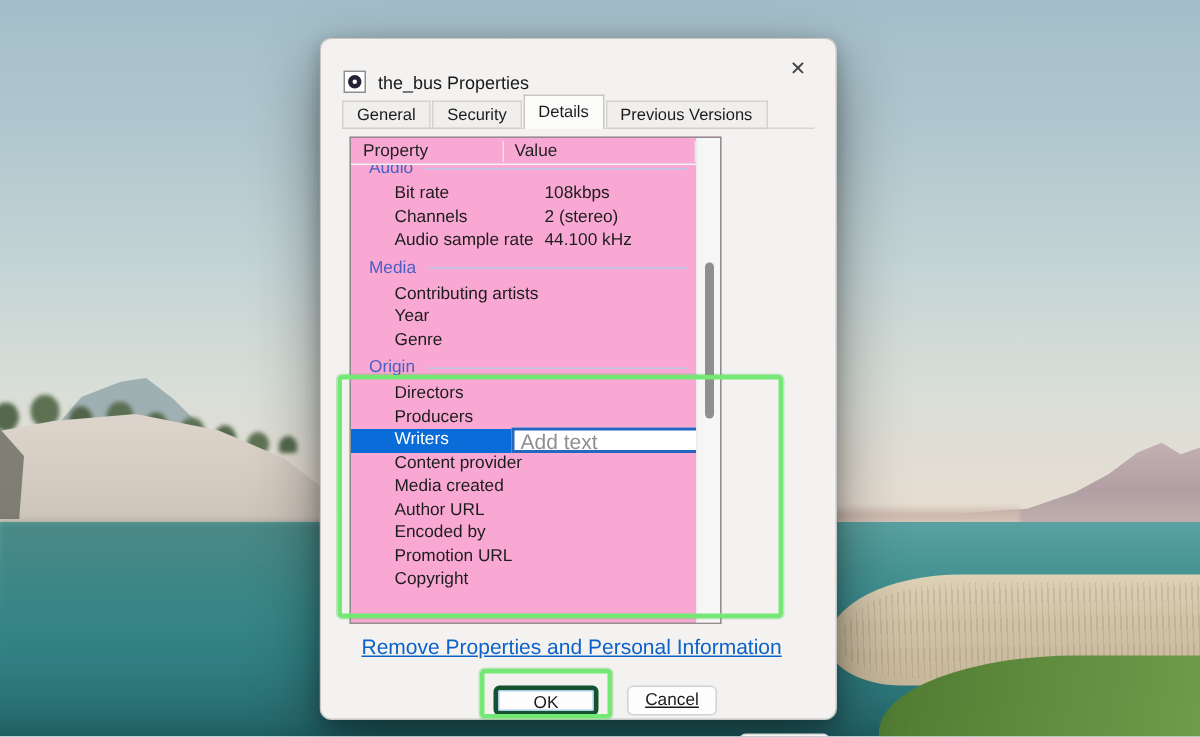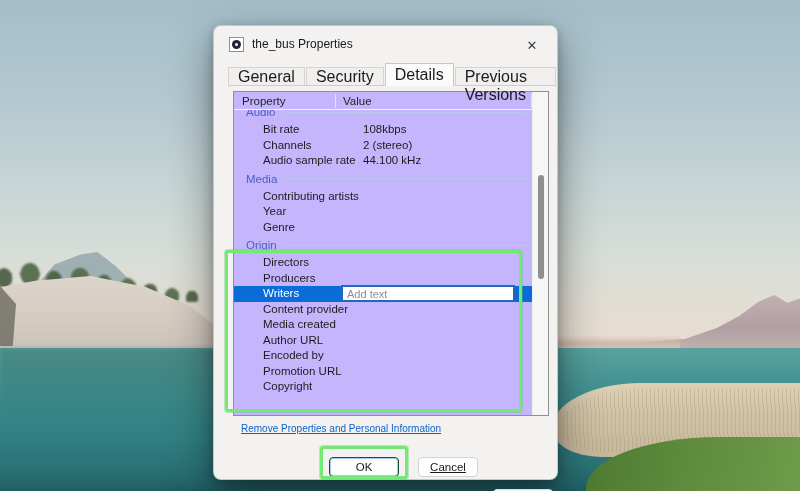--- a/index.html
+++ b/index.html
@@ -44,64 +44,64 @@
     border-radius:58% 0 0 32% / 100% 0 0 62%; }
   .greengrass { position:absolute; right:0; top:437px; width:214px; height:54px; z-index:8;
     background:linear-gradient(100deg,#4f7a32 0%,#5d8a3c 45%,#6f9c4a 100%);
     border-radius:62% 0 0 0 / 95% 0 0 0; }
 
   
   .dialog { position:absolute; left:213px; top:25px; width:345px; height:455px; z-index:10;
     background:#f3f2f1; border:1px solid rgba(0,0,0,.18); border-radius:8px;
     box-shadow:0 18px 45px rgba(0,0,0,.42), 0 4px 12px rgba(0,0,0,.25);
     font-size:11.5px; color:#1b1b1b; }
-  .titlebar { position:absolute; left:0; top:0; right:0; height:36px; display:flex; align-items:center; padding-left:15px; }
+  .titlebar { position:absolute; left:0; top:0; right:0; height:36px; display:flex; align-items:flex-end; padding-left:15px; }
   .app-icon { width:15px; height:15px; background:#fff; border:1px solid #8f8f8f; position:relative; flex:0 0 auto; }
   .app-icon::before { content:""; position:absolute; left:2px; top:2px; width:9px; height:9px; border-radius:50%; background:#232338; }
   .app-icon::after { content:""; position:absolute; left:5px; top:5px; width:3px; height:3px; border-radius:50%; background:#fff; }
   .title-text { margin-left:8px; font-size:12px; color:#191919; }
   .close-btn { position:absolute; right:13px; top:8px; width:24px; height:22px; display:flex; align-items:center; justify-content:center;
     font-size:13px; color:#404040; cursor:default; }
 
   .tabs { position:absolute; left:14px; top:37px; height:23px; display:flex; align-items:flex-end; z-index:2; }
-  .tab { height:19px; line-height:18px; padding:0 9px; font-size:16px; color:#1b1b1b;
+  .tab { height:19px; line-height:18px; padding:0 9px; font-size:11px; color:#1b1b1b;
     background:#f0efee; border:1px solid #d6d4d2; border-bottom:1px solid #cfcdcb; margin-right:1px; }
   .tab.active { height:23px; line-height:22px; background:#fbfbfa; border-color:#c9c7c5; border-bottom:none; position:relative; z-index:3; }
   .tab-baseline { position:absolute; left:14px; right:14px; top:59px; height:1px; background:#d8d6d4; }
 
-  .listbox { position:absolute; left:19px; top:65px; width:316px; height:325px; background:#c4b5fd; border:1px solid #8f8f8f; }
+  .listbox { position:absolute; left:19px; top:65px; width:248px; height:325px; background:#f9a8d4; border:1px solid #8f8f8f; }
   .list-header { position:relative; height:18px; display:flex; align-items:center; border-bottom:1px solid #f2f2f2; }
   .col-prop { width:102px; padding-left:8px; color:#232323; border-right:1px solid #e4e4ec; height:14px; line-height:14px; }
   .col-val { flex:1; padding-left:7px; color:#232323; border-right:1px solid #e4e4ec; height:14px; line-height:14px; margin-right:16px; }
   .list-body { position:absolute; left:0; top:18px; right:16px; bottom:0; overflow:hidden; }
   .lrow { position:relative; height:15.5px; line-height:15.5px; display:flex;padding-left:21px; }
   .lrow .p { width:101px; padding-left:8px; color:#1c1c1c; white-space:nowrap; }
   .lrow .v { flex:1; padding-left:7px; color:#1c1c1c; white-space:nowrap; }
   .lrow.sel { background:#0a6cd8; }
   .lrow.sel .p { color:#fff; }
   .sectionrow { height:20px; display:flex; align-items:center; padding-left:12px; padding-right:6px; color:#4a5fc4; }
   .sectionrow.first { margin-top:-8px; }
   .sectionrow .line { flex:1; height:1px; background:#bcc8e8; margin-left:8px; }
   .edit-input { position:absolute; left:107px; top:-1px; width:174px; height:17px; border:2px solid #2566c0; background:#fff;
-    font-family:"Liberation Sans", sans-serif; font-size:11px; padding:0 4px; color:#1c1c1c; outline:none; }
+    font-family:"Liberation Sans", sans-serif; font-size:14px; padding:0 4px; color:#1c1c1c; outline:none; }
   .edit-input::placeholder { color:#8f8f8f; }
 
   .scroll-track { position:absolute; right:0; top:0; bottom:0; width:16px; background:#f6f6f6; border-left:1px solid #ececec; }
   .scroll-thumb { position:absolute; left:5px; top:83px; width:6px; height:104px; background:#8f8f8f; border-radius:3px; }
 
   .hl-box { position:absolute; border:3px solid #74e874; border-radius:3px; z-index:12; pointer-events:none;
     box-shadow:0 0 0 1px rgba(90,200,90,.35); }
   .hl-rows { left:11px; top:224px; width:297px; height:162px; }
   .hl-ok { left:106px; top:420px; width:88px; height:33px; }
 
-  .remove-link { position:absolute; left:27px; top:397px; font-size:10px; color:#0c62c9; white-space:nowrap; }
+  .remove-link { position:absolute; left:27px; top:397px; font-size:14px; color:#0c62c9; white-space:nowrap; }
 
   .btn { position:absolute; top:431px; height:20px; font-family:"Liberation Sans", sans-serif; font-size:11.5px;
     background:#fdfdfd; border:1px solid #d2d2d2; border-radius:4px; text-align:center; line-height:18px; color:#1b1b1b; }
-  .btn-ok { left:115px; width:70px; border:1px solid #14532d; box-shadow:0 0 0 1px rgba(15,108,189,.35) inset; }
+  .btn-ok { left:115px; width:70px; border:3px solid #14532d; box-shadow:0 0 0 1px rgba(15,108,189,.35) inset; }
   .btn-cancel { left:204px; width:60px;text-decoration:underline; }
   .btn-apply { left:279px; width:60px; color:#9f9f9f; background:#f6f6f6; border-color:#dadada;margin-top:32px; }
 </style>
 </head>
 <body>
 
 <div class="desktop">
   <div class="sky"></div>
   <div class="mtn-right"></div>
   <div class="mtn-foot"></div>

